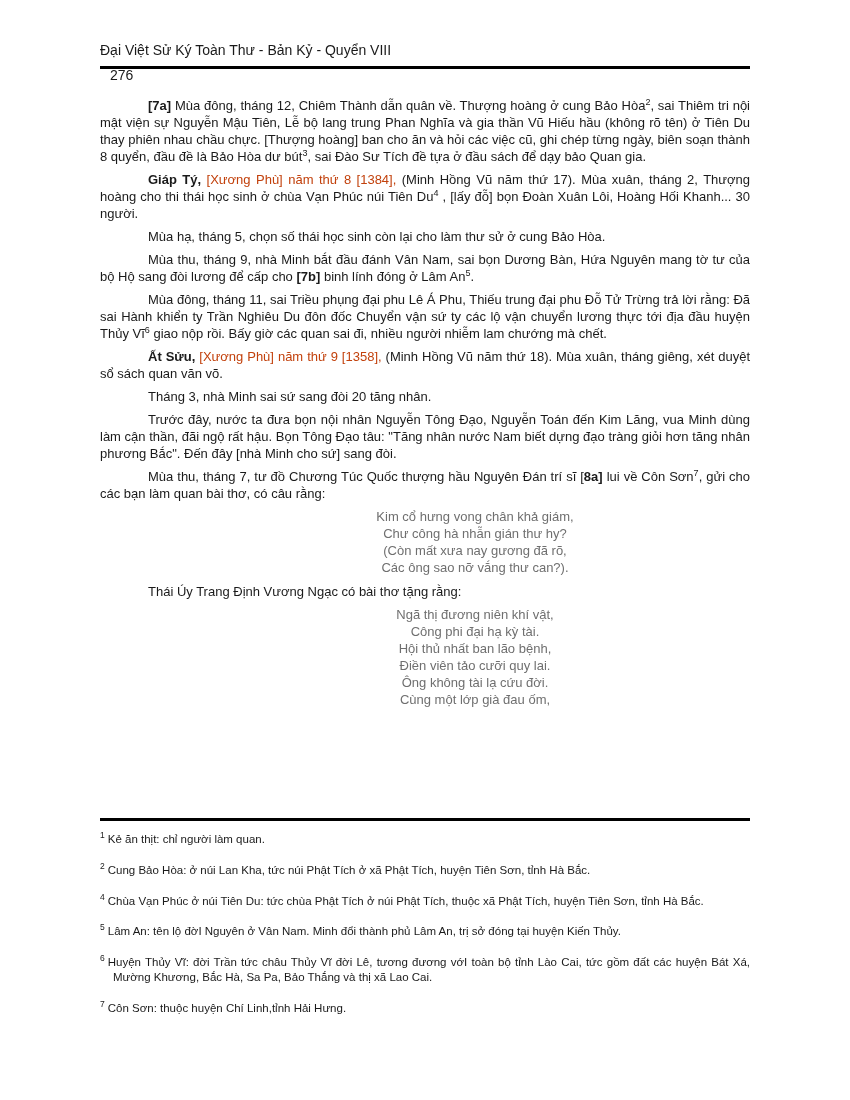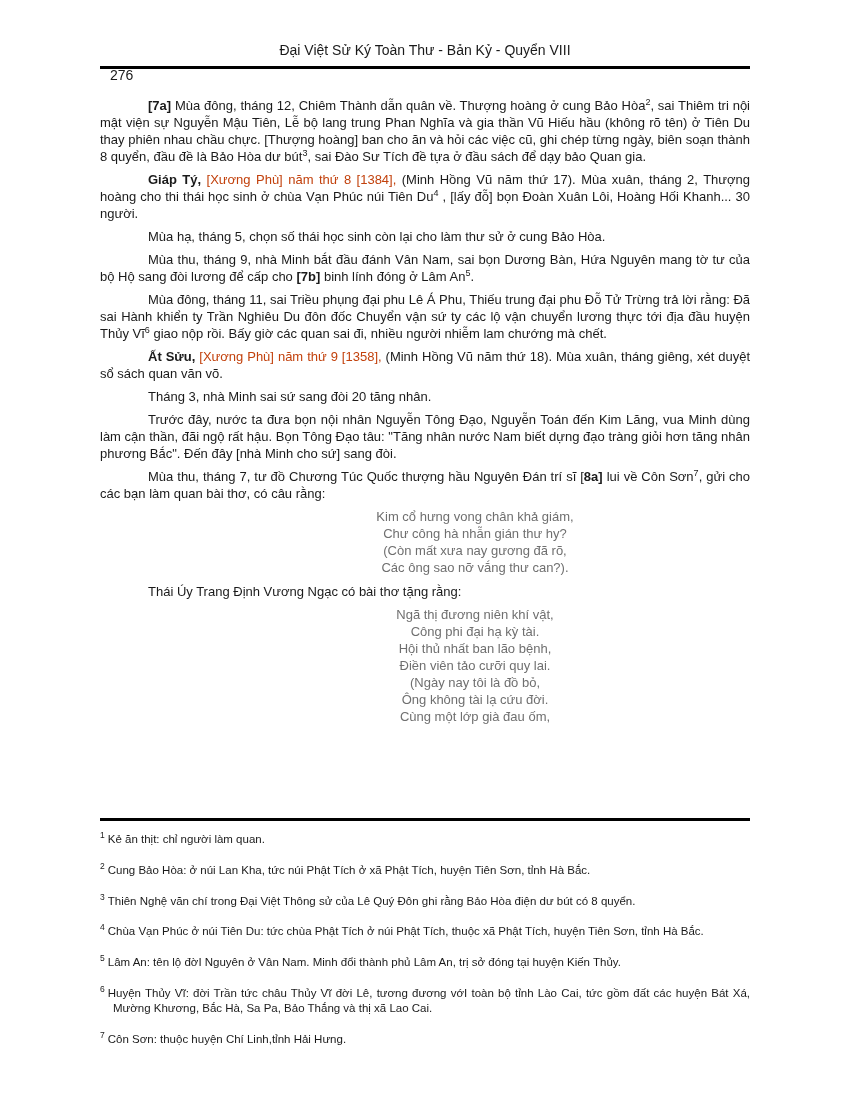--- a/index.html
+++ b/index.html
@@ -7,21 +7,21 @@
     position:relative;
     width:850px; height:1100px;
     margin:0 auto;
     background:#ffffff;
     font-family:"Liberation Sans", sans-serif;
     color:#1a1a1a;
     overflow:hidden;
   }
   .header { position:absolute; top:42px; left:100px; right:100px; height:20px; }
   .page-num { position:absolute; left:10px; top:0; font-size:14px;margin-top:25px; }
-  .doc-title { position:absolute; left:0; right:0; top:0; text-align:center; font-size:14px; }
+  .doc-title { position:absolute; left:0; right:0; top:0; text-align:left; font-size:14px; }
   .header-rule { position:absolute; top:66px; left:100px; right:100px; border-top:3px solid #000; }
 
   .content { position:absolute; top:97px; left:100px; width:650px; }
   .content p.body {
     margin:0 0 6px 0;
     font-size:13px; line-height:17px;
     text-align:justify;
     text-indent:48px;
   }
   .seg-b { font-weight:bold; }
@@ -70,29 +70,27 @@
         <div class="poem-line">Chư công hà nhẫn gián thư hy?</div>
         <div class="poem-line">(Còn mất xưa nay gương đã rõ,</div>
         <div class="poem-line">Các ông sao nỡ vắng thư can?).</div>
       </div>
       <p class="body"><span>Thái Úy Trang Định Vương Ngạc có bài thơ tặng rằng:</span></p>
       <div class="poem">
         <div class="poem-line">Ngã thị đương niên khí vật,</div>
         <div class="poem-line">Công phi đại hạ kỳ tài.</div>
         <div class="poem-line">Hội thủ nhất ban lão bệnh,</div>
         <div class="poem-line">Điền viên tảo cưỡi quy lai.</div>
-        <div class="poem-line">(Ngày nay tôi là đồ bỏ,</div>
         <div class="poem-line">Ông không tài lạ cứu đời.</div>
         <div class="poem-line">Cùng một lớp già đau ốm,</div>
       </div>
     </div>
 
   <div class="footnotes">
       <div class="footnote"><span class="fn-marker">1</span><span>Kẻ ăn thịt: chỉ người làm quan.</span></div>
       <div class="footnote"><span class="fn-marker">2</span><span>Cung Bảo Hòa: ở núi Lan Kha, tức núi Phật Tích ở xã Phật Tích, huyện Tiên Sơn, tỉnh Hà Bắc.</span></div>
-      <div class="footnote"><span class="fn-marker">3</span><span>Thiên Nghệ văn chí trong Đại Việt Thông sử của Lê Quý Đôn ghi rằng Bảo Hòa điện dư bút có 8 quyển.</span></div>
       <div class="footnote"><span class="fn-marker">4</span><span>Chùa Vạn Phúc ở núi Tiên Du: tức chùa Phật Tích ở núi Phật Tích, thuộc xã Phật Tích, huyện Tiên Sơn, tỉnh Hà Bắc.</span></div>
       <div class="footnote"><span class="fn-marker">5</span><span>Lâm An: tên lộ đờI Nguyên ở Vân Nam. Minh đổi thành phủ Lâm An, trị sở đóng tại huyện Kiến Thủy.</span></div>
       <div class="footnote"><span class="fn-marker">6</span><span>Huyện Thủy Vĩ: đời Trần tức châu Thủy Vĩ đời Lê, tương đương vớI toàn bộ tỉnh Lào Cai, tức gồm đất các huyện Bát Xá, Mường Khương, Bắc Hà, Sa Pa, Bảo Thắng và thị xã Lao Cai.</span></div>
       <div class="footnote"><span class="fn-marker">7</span><span>Côn Sơn: thuộc huyện Chí Linh,tỉnh Hải Hưng.</span></div>
     </div>
 
 </div>
 
 </body></html>

